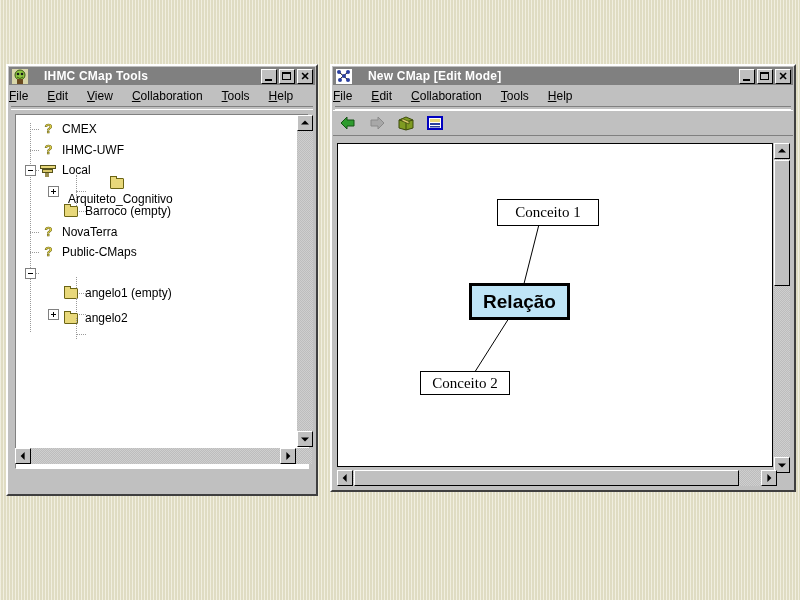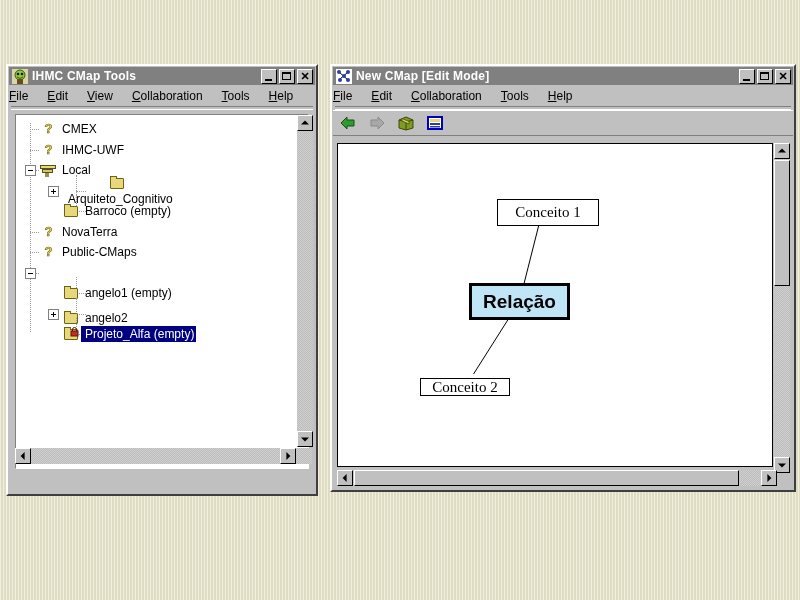--- a/index.html
+++ b/index.html
@@ -14,21 +14,21 @@
   .win{position:absolute;background:#c0c0c0;
        border-top:2px solid #ffffff;border-left:2px solid #ffffff;
        border-right:2px solid #3f3f3f;border-bottom:2px solid #3f3f3f;
        box-sizing:border-box;}
   .win-inner{position:absolute;inset:0;border:1px solid #c0c0c0;box-sizing:border-box;}
   
   .titlebar{height:18px;background:#808080;display:flex;align-items:center;
             padding:0 2px 0 3px;box-sizing:border-box;}
   .title-ico{width:16px;height:15px;flex:0 0 16px;position:relative;margin-right:4px;}
   .title-text{color:#ffffff;font-size:12px;font-weight:bold;letter-spacing:.2px;
-              white-space:nowrap;flex:1;text-shadow:none;}
+              white-space:nowrap;flex:1;text-shadow:none;margin-left:12px;}
   .tb-btns{display:flex;gap:2px;}
   .tb-btn{width:16px;height:15px;background:#c0c0c0;
           border-top:1px solid #fff;border-left:1px solid #fff;
           border-right:1px solid #000;border-bottom:1px solid #000;
           position:relative;box-sizing:border-box;cursor:default;}
   .tb-btn i{position:absolute;display:block;}
   .g-min{width:7px;height:2px;background:#000;left:3px;bottom:2px;}
   .g-max{width:9px;height:8px;border:1px solid #000;border-top-width:2px;left:2px;top:2px;box-sizing:border-box;}
   .g-close{left:0;top:0;right:0;bottom:0;font-style:normal;font-size:11px;font-weight:bold;
            line-height:13px;text-align:center;color:#000;font-family:"Liberation Sans",sans-serif;}
@@ -206,30 +206,20 @@
           <div class="dothz" style="left: 60px; top: 198.5px; width: 10px;"></div>
           <div class="trow" style="left: 47px; top: 193px;">
             <span class="ico">
               <span class="folder"></span>
             </span>
             <span class="tlabel">angelo2</span>
           </div>
           <div class="expander plus" style="left: 32px; top: 193.5px;"></div>
           <div class="dotline" style="left: 60px; top: 203px; height: 20.5px;"></div>
           <div class="dothz" style="left: 60px; top: 219px; width: 10px;"></div>
-          <div class="trow sel" style="left: 47px; top: 209px;">
-            <span class="ico">
-              <span class="folder"></span>
-              <svg width="9" height="10" style="position:absolute;left:7px;top:1px;">
-                <rect x="1" y="4" width="7" height="5" fill="#c03020" stroke="#601008"></rect>
-                <path d="M2.5 4 V2.5 a2 2 0 0 1 4 0 V4" fill="none" stroke="#601008"></path>
-              </svg>
-            </span>
-            <span class="tlabel">Projeto_Alfa  (empty)</span>
-          </div>
         </div>
     </div>
 
     <div class="sb-v" style="left:288px;top:48px;height:332px;">
       <div class="sb-track" style="left:0;top:0;right:0;bottom:0;"></div>
       <div class="sb-btn ar-up" style="left:0;top:0;"></div>
       <div class="sb-btn ar-dn" style="left:0;bottom:0;"></div>
     </div>
 
     <div class="sb-h" style="left:6px;top:381px;width:297px;">
@@ -309,21 +299,21 @@
           <line x1="200.5870786516854" y1="82" x2="186.17696629213484" y2="139" stroke="#000" stroke-width="1"></line>
           <line x1="169.77616279069767" y1="176" x2="135.55523255813952" y2="230" stroke="#000" stroke-width="1"></line>
         </svg>
       <div id="node-layer" style="position:absolute;left:0;top:0;right:0;bottom:0;">
           <div class="node" style="left: 159px; top: 55px; width: 102px; height: 27px;">
             <span>Conceito 1</span>
           </div>
           <div class="link-node" style="left: 131px; top: 139px; width: 101px; height: 37px; background: rgb(191, 229, 247);">
             <span>Relação</span>
           </div>
-          <div class="node" style="left: 82px; top: 234px; width: 90px; height: 18px;">
+          <div class="node" style="left: 82px; top: 227px; width: 90px; height: 24px;">
             <span>Conceito 2</span>
           </div>
         </div>
     </div>
 
     <div class="sb-v" style="right:3px;top:76px;height:330px;">
       <div class="sb-track" style="left:0;top:0;right:0;bottom:0;"></div>
       <div class="sb-btn ar-up" style="left:0;top:0;"></div>
       <div class="sb-thumb" style="left:0;top:17px;width:16px;height:126px;"></div>
       <div class="sb-btn ar-dn" style="left:0;bottom:0;"></div>

